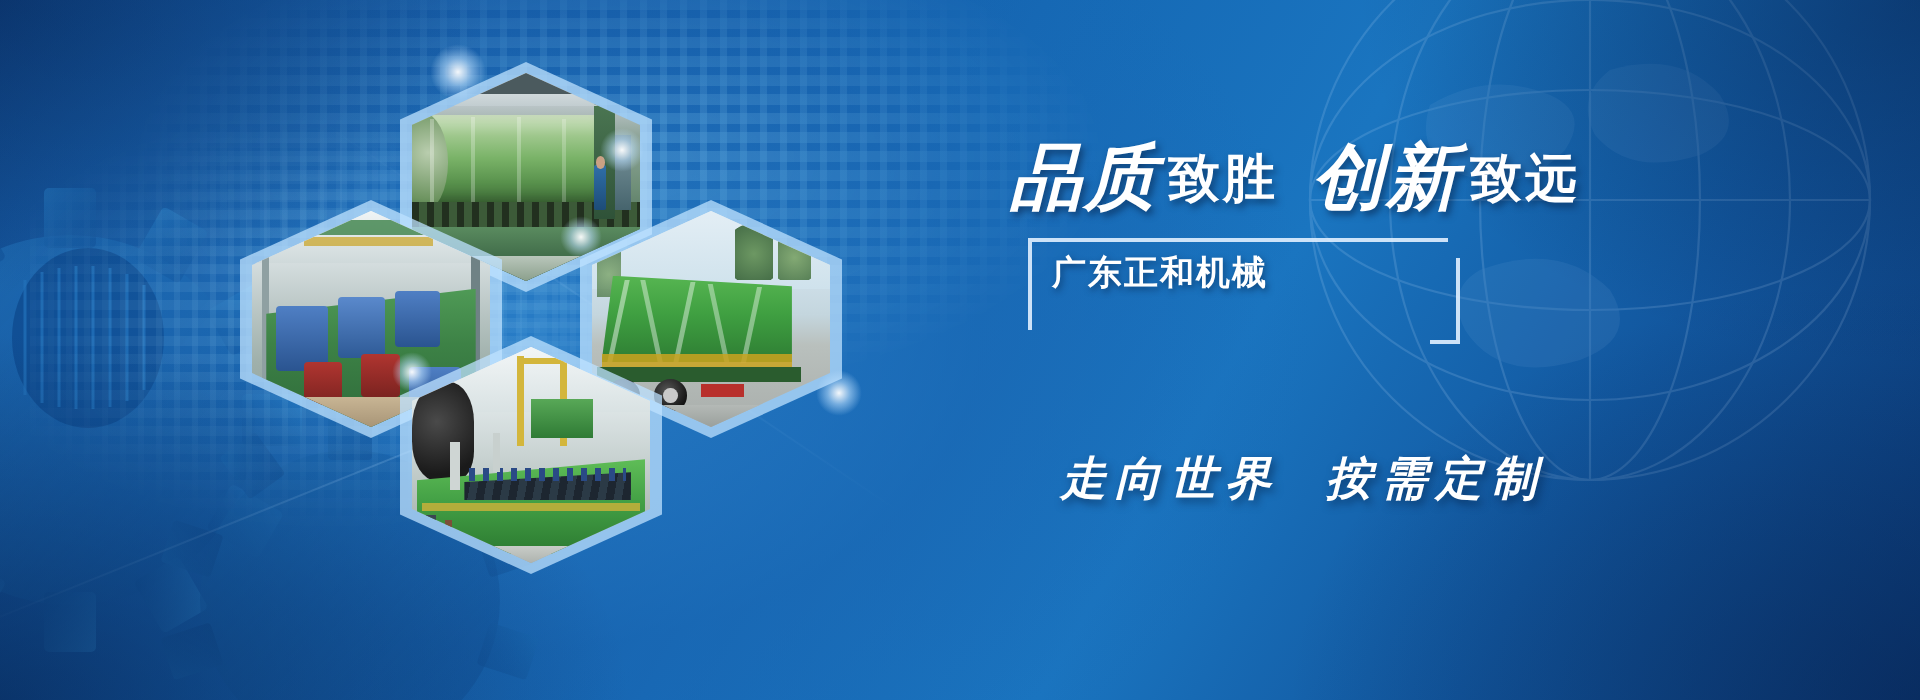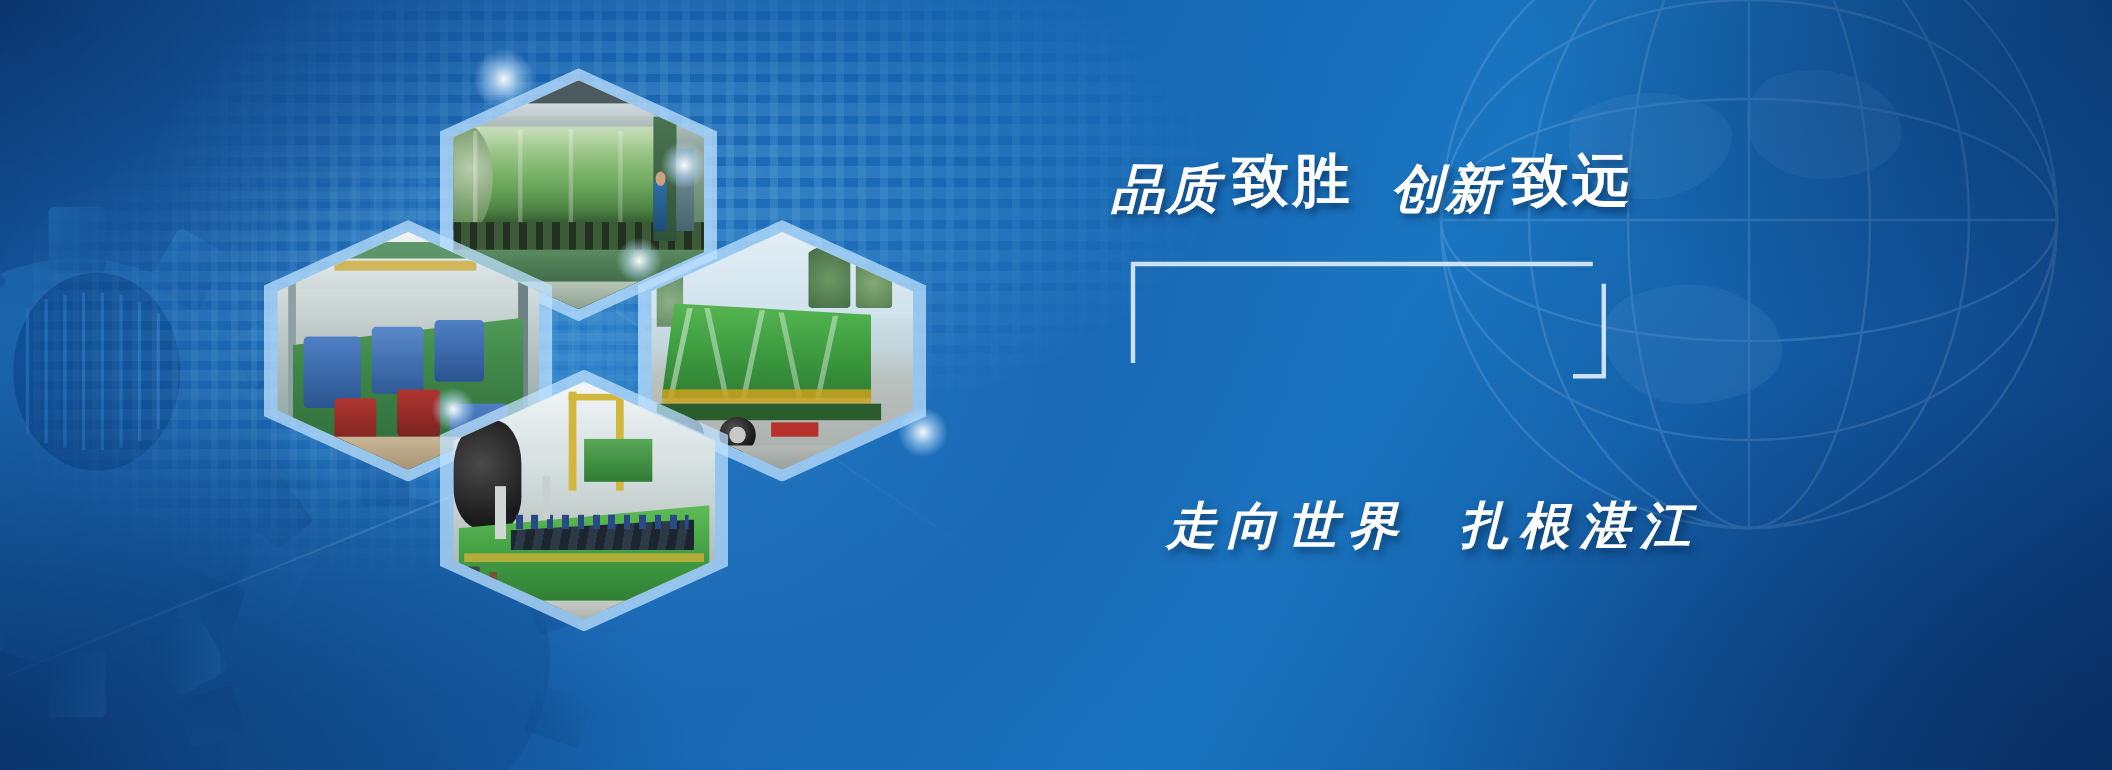--- a/index.html
+++ b/index.html
@@ -89,21 +89,21 @@
 
   
   .copy{position:absolute;left:1010px;top:110px;width:880px;height:520px;color:#fff;}
 
   .headline{
     position:absolute;left:0;top:20px;white-space:nowrap;
     text-shadow:3px 4px 7px rgba(3,26,60,.55);
   }
   .hl-brush{
     font-family:Liberation Serif, serif;
-    font-size:48px;font-weight:700;font-style:italic;letter-spacing:2px;
+    font-size:72px;font-weight:700;font-style:italic;letter-spacing:2px;
     vertical-align:-4px;
   }
   .hl-plain{
     font-family:"DejaVu Sans","Liberation Sans",sans-serif;
     font-size:52px;font-weight:600;letter-spacing:3px;padding-left:10px;
     vertical-align:2px;
   }
   .hl-gap{display:inline-block;width:34px;}
 
   .bracket{
@@ -376,20 +376,21 @@
 
   <div class="copy">
 
     <div class="headline">
       <span class="hl-brush">品质</span><span class="hl-plain">致胜</span><span class="hl-gap"></span><span class="hl-brush">创新</span><span class="hl-plain">致远</span>
     </div>
 
     <div class="bracket"></div>
     <div class="bracket-r"></div>
 
+    <div class="sub sub1">广东正和机械</div>
 
     <div class="tag tag2">
-      <span>走向世界</span><span class="tag-gap"></span><span>扎根湛江</span>
+      <span>走向世界</span><span class="tag-gap"></span><span>按需定制</span>
     </div>
 
   </div>
 
 </div>
 
 </body></html>

